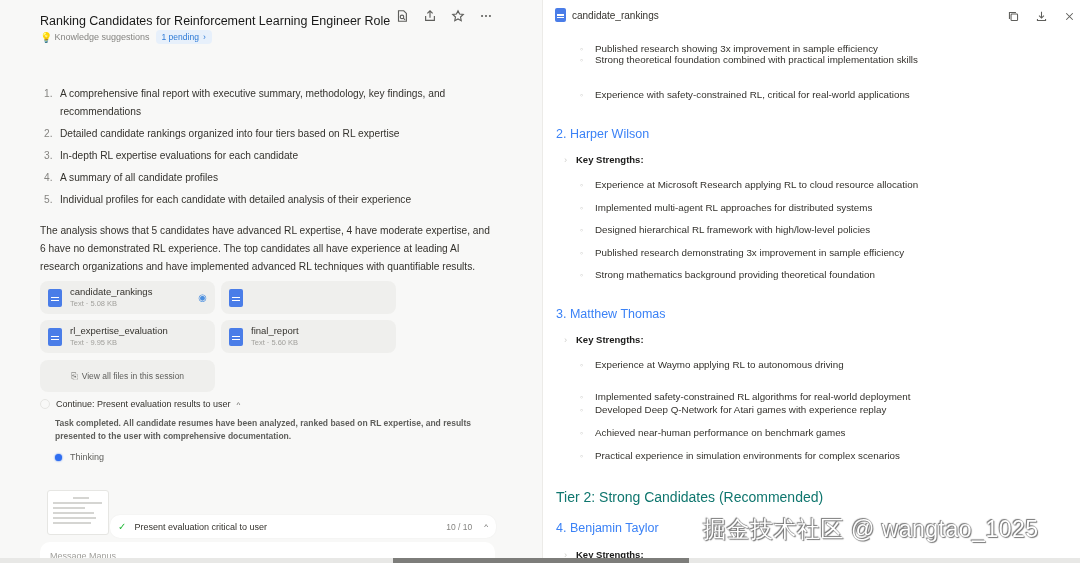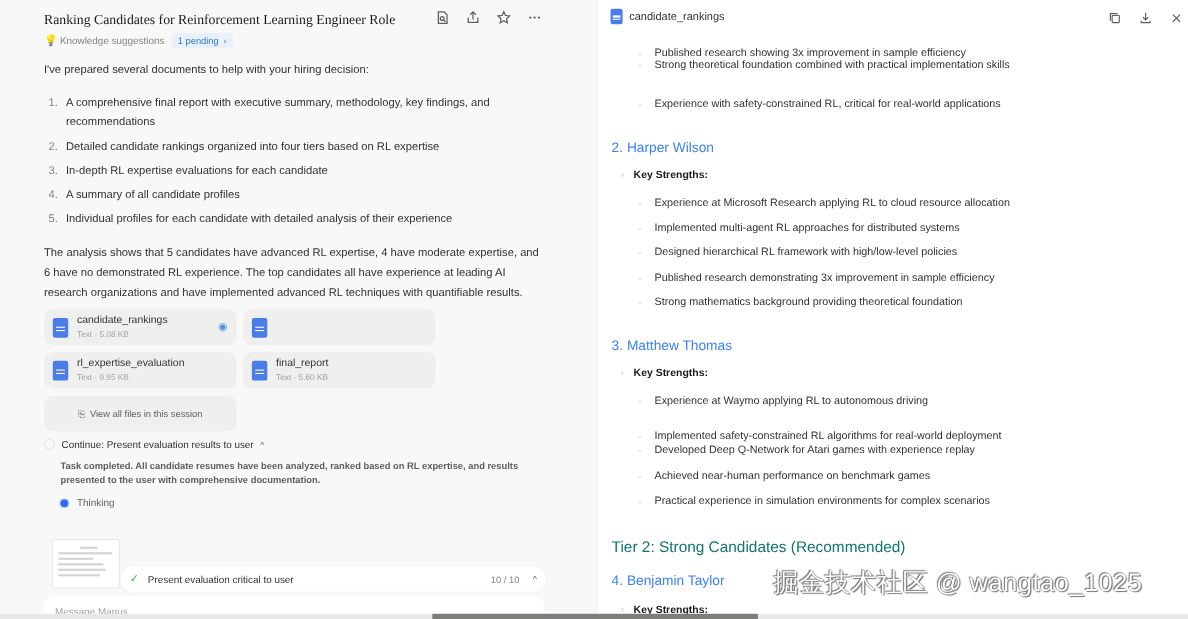--- a/index.html
+++ b/index.html
@@ -1,21 +1,21 @@
 <!DOCTYPE html>
 <html><head>
 <meta charset="utf-8">
 <style>
   * { box-sizing: border-box; margin: 0; padding: 0; }
   html, body { width: 1080px; height: 563px; overflow: hidden; background: #f8f8f7; }
   body { font-family: "Liberation Sans", "DejaVu Sans", sans-serif; color: #34322d; position: relative; }
 
   
   .left { position: absolute; left: 0; top: 0; width: 540px; height: 563px; background: #f8f8f7; }
-  .chat-header { position: absolute; left: 40px; top: 8px; width: 460px; height: 20px; display: flex; align-items: center; font-family: Liberation Serif, serif; }
+  .chat-header { position: absolute; left: 40px; top: 8px; width: 460px; height: 20px; display: flex; align-items: flex-end; }
   .chat-title { font-size: 12.5px; color: #1a1a19; font-weight: 500; flex: 1; white-space: nowrap; }
   .hdr-icons { display: flex; gap: 12px; align-items: center; position: absolute; left: 354px; top: 0; }
   .hdr-icon { width: 16px; height: 16px; display: flex; align-items: center; justify-content: center; color: #5e5e5b; }
   .hdr-icon svg { width: 14px; height: 14px; }
 
   .ks-row { position: absolute; left: 40px; top: 30px; display: flex; align-items: center; font-size: 9px; color: #858481; }
   .bulb { color: #f0c541; font-size: 10px; margin-right: 2px; }
   .pending { margin-left: 6px; background: #e7f0fb; color: #2d7ad6; border-radius: 4px; padding: 2px 6px; font-size: 8.5px; display: flex; align-items: center; gap: 4px; }
 
   .msg { position: absolute; left: 40px; width: 455px; font-size: 10.2px; line-height: 18px; color: #34322d; }
@@ -111,21 +111,20 @@
 
   <div class="ks-row">
     <span class="bulb">💡</span>
     <span>Knowledge suggestions</span>
     <span class="pending">
       <span>1 pending</span>
       <span>›</span>
     </span>
   </div>
 
-  <div class="msg intro">I've prepared several documents to help with your hiring decision:</div>
 
   <ul class="olist">
     <li>
         <span class="num">1.</span>
         <span class="txt">A comprehensive final report with executive summary, methodology, key findings, and recommendations</span>
       </li>
     <li>
         <span class="num">2.</span>
         <span class="txt">Detailed candidate rankings organized into four tiers based on RL expertise</span>
       </li>

